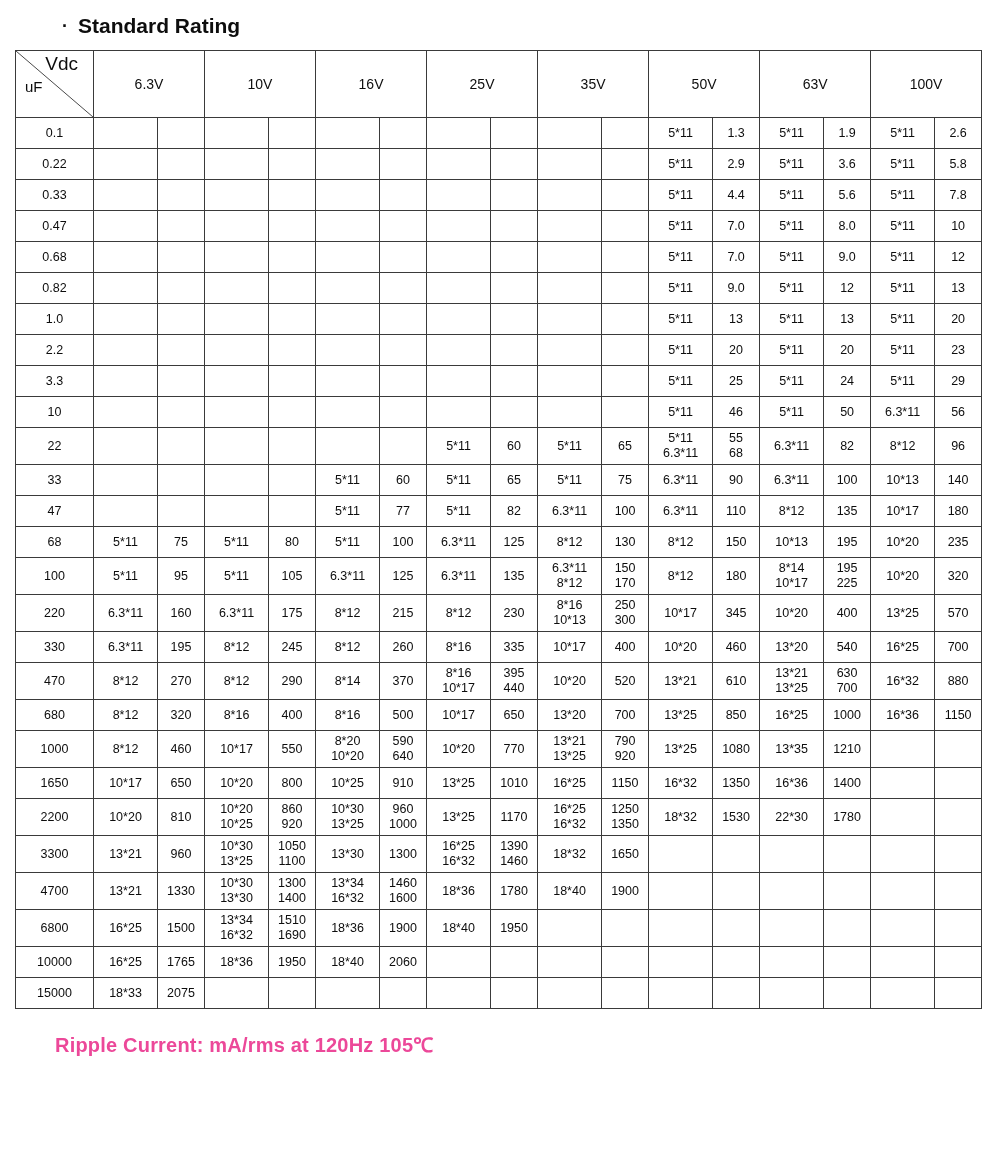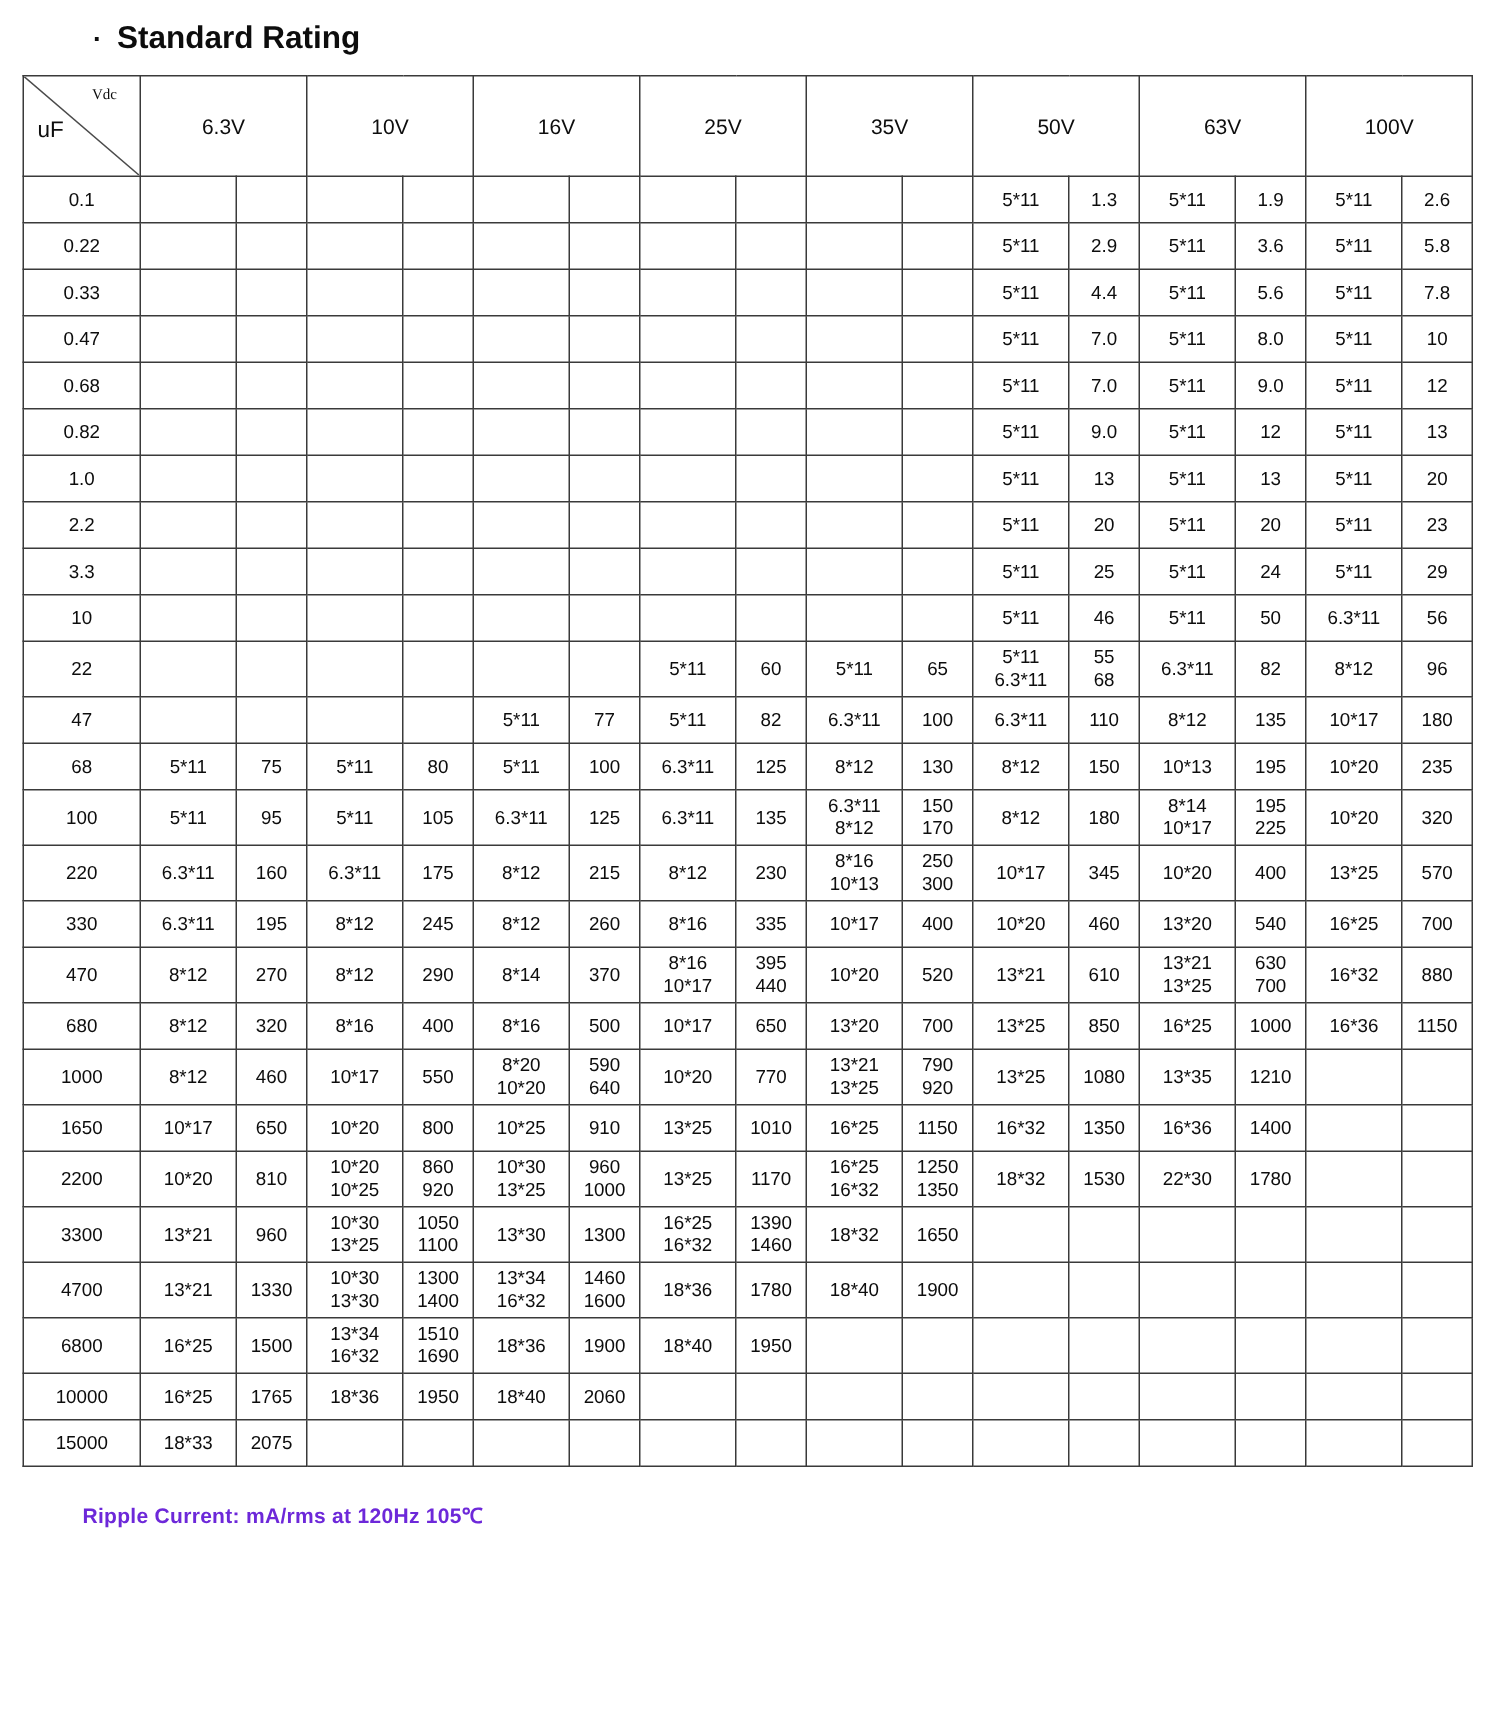--- a/index.html
+++ b/index.html
@@ -19,24 +19,24 @@
   table.rating th,table.rating td{
     border:1px solid #3a3a3a;text-align:center;vertical-align:middle;
     font-size:12.5px;line-height:15px;padding:3px 1px;white-space:pre-line;
     color:#0d0d0d;overflow:hidden;
   }
   table.rating thead th{height:50px;font-weight:normal;font-size:14px;}
   table.rating tbody td{height:24px;}
   td.uf-cell{font-size:12.5px;}
   th.corner{position:relative;padding:0;}
   th.corner .diag{position:absolute;left:0;top:0;width:100%;height:100%;display:block;}
-  th.corner .vdc{position:absolute;top:5px;right:15px;font-size:10px;font-family:Liberation Serif, serif;}
+  th.corner .vdc{position:absolute;top:5px;right:15px;font-size:19px;}
   th.corner .ufl{position:absolute;bottom:23px;left:9px;font-size:15px;text-align:center;}
   .footer-note{
-    margin:22px 0 0 55px;font-size:14px;font-weight:bold;color:#6d28d9;
+    margin:22px 0 0 55px;font-size:20px;font-weight:bold;color:#ec4899;
     letter-spacing:0.2px;
   }
 </style>
 </head>
 <body>
 
 <div class="page">
 
   <div class="title-row">
     <span class="title-bullet">·</span>
@@ -288,20 +288,39 @@
           <td class="size-cell">5*11
 6.3*11</td>
           <td class="val-cell">55
 68</td>
           <td class="size-cell">6.3*11</td>
           <td class="val-cell">82</td>
           <td class="size-cell">8*12</td>
           <td class="val-cell">96</td>
         </tr>
         <tr>
+          <td class="uf-cell">33</td>
+          <td class="size-cell"></td>
+          <td class="val-cell"></td>
+          <td class="size-cell"></td>
+          <td class="val-cell"></td>
+          <td class="size-cell">5*11</td>
+          <td class="val-cell">60</td>
+          <td class="size-cell">5*11</td>
+          <td class="val-cell">65</td>
+          <td class="size-cell">5*11</td>
+          <td class="val-cell">75</td>
+          <td class="size-cell">6.3*11</td>
+          <td class="val-cell">90</td>
+          <td class="size-cell">6.3*11</td>
+          <td class="val-cell">100</td>
+          <td class="size-cell">10*13</td>
+          <td class="val-cell">140</td>
+        </tr>
+        <tr>
           <td class="uf-cell">47</td>
           <td class="size-cell"></td>
           <td class="val-cell"></td>
           <td class="size-cell"></td>
           <td class="val-cell"></td>
           <td class="size-cell">5*11</td>
           <td class="val-cell">77</td>
           <td class="size-cell">5*11</td>
           <td class="val-cell">82</td>
           <td class="size-cell">6.3*11</td>

